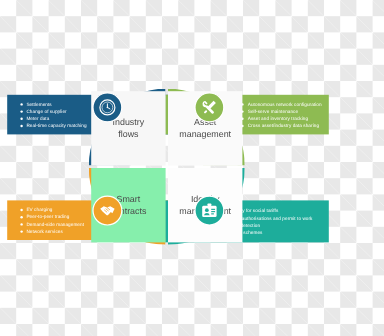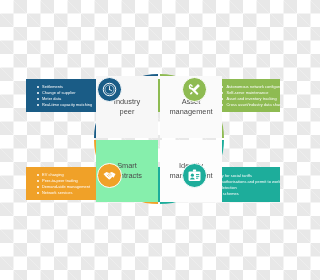--- a/index.html
+++ b/index.html
@@ -6,21 +6,21 @@
   body{
     width:280px;height:280px;overflow:hidden;
     font-family:"Liberation Sans",sans-serif;
     background-color:#ffffff;
     background-image:
       linear-gradient(45deg,#e8e8e8 25%,transparent 25%,transparent 75%,#e8e8e8 75%),
       linear-gradient(45deg,#e8e8e8 25%,transparent 25%,transparent 75%,#e8e8e8 75%);
     background-size:27px 27px;
     background-position:0 0,13.5px 13.5px;
   }
-  #stage{position:relative;width:280px;height:231px;margin-left:20px;}
+  #stage{position:relative;width:280px;height:231px;}
 
   
   .banner{position:absolute;display:flex;align-items:center;box-sizing:border-box;}
   .banner ul{list-style:none;margin:0;padding:0;}
   .banner li{
     position:relative;color:#ffffff;font-size:3.9px;line-height:6.0px;
     padding-left:6px;white-space:nowrap;letter-spacing:.05px;
   }
   .banner li.wrap{white-space:normal;}
   .banner li::before{
@@ -106,21 +106,21 @@
   </div>
 
   <div class="arc" id="arc-industry"></div>
   <div class="arc" id="arc-asset"></div>
   <div class="arc" id="arc-smart"></div>
   <div class="arc" id="arc-identity"></div>
 
   <div class="panel" id="panel-industry">
     <div>
       <span>Industry</span>
-      <span>peer</span>
+      <span>flows</span>
     </div>
   </div>
   <div class="panel" id="panel-asset">
     <div>
       <span>Asset</span>
       <span>management</span>
     </div>
   </div>
   <div class="panel" id="panel-smart">
     <div>

